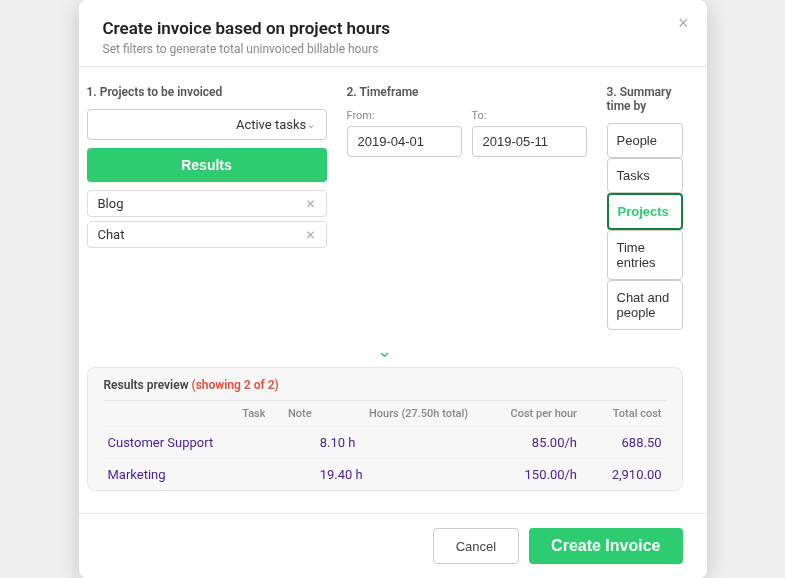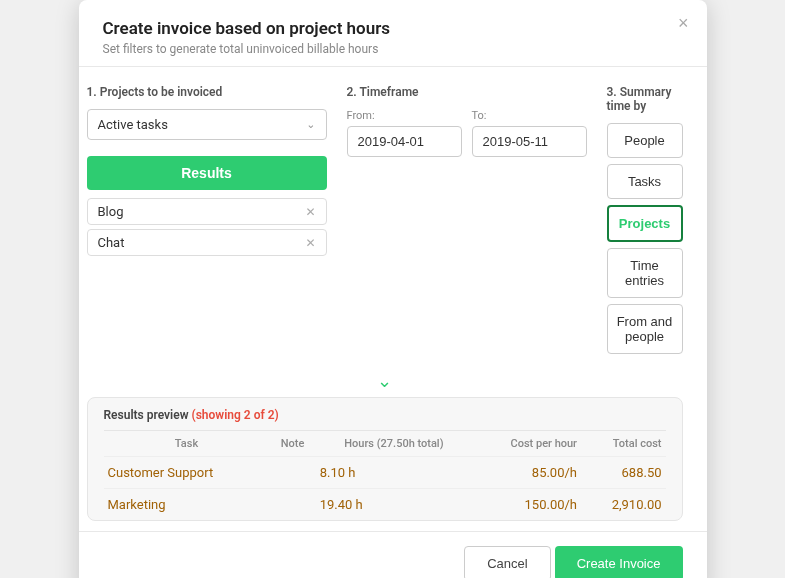--- a/index.html
+++ b/index.html
@@ -77,23 +77,23 @@
     .select-dropdown {
       width: 100%;
       border: 1px solid #ccc;
       border-radius: 4px;
       padding: 7px 10px;
       font-size: 13px;
       color: #333;
       background: #fff;
       display: flex;
       align-items: center;
-      justify-content: space-between;
-      cursor: pointer;
-      margin-bottom: 16px;
+      justify-content: flex-end;
+      cursor: pointer;
+      margin-bottom: 8px;
     }
     .select-dropdown .chevron {
       color: #999;
       font-size: 11px;
     }
     .select-btn {
       width: 100%;
       background: #2ecc71;
       color: #fff;
       border: none;
@@ -144,22 +144,21 @@
     }
     .summary-btn {
       width: 100%;
       border: 1px solid #ccc;
       border-radius: 4px;
       padding: 9px;
       font-size: 13px;
       color: #333;
       background: #fff;
       cursor: pointer;
-      margin-bottom: 6px;
-      text-align: center;
+      text-align: left;
     }
     .summary-btn.active {
       border: 2px solid #15803d;
       color: #2ecc71;
       font-weight: 600;
     }
     .chevron-down-container {
       text-align: center;
       padding: 10px 0 6px 0;
       color: #2ecc71;
@@ -182,57 +181,57 @@
       color: #e74c3c;
     }
     .results-table {
       width: 100%;
       border-collapse: collapse;
     }
     .results-table th {
       font-size: 11px;
       color: #888;
       font-weight: 500;
-      text-align: center;
+      text-align: right;
       padding: 6px 4px;
       border-top: 1px solid #e5e5e5;
     }
     .results-table th.right, .results-table td.right {
       text-align: right;
     }
     .results-table td {
       font-size: 13px;
-      color: #a16207;
+      color: #4c1d95;
       padding: 8px 4px;
       border-top: 1px solid #eee;
     }
     .dialog-footer {
       display: flex;
       justify-content: flex-end;
-      gap: 4px;
+      gap: 10px;
       padding: 14px 24px;
       border-top: 1px solid #e8e8e8;
       margin-top: 10px;
     }
     .cancel-btn {
       background: #fff;
       border: 1px solid #ccc;
       border-radius: 4px;
       padding: 9px 22px;
       font-size: 13px;
       color: #444;
       cursor: pointer;
     }
     .create-btn {
       background: #2ecc71;
       border: none;
       border-radius: 4px;
       padding: 9px 22px;
-      font-size: 13px;
-      font-weight: 400;
+      font-size: 16px;
+      font-weight: 700;
       color: #fff;
       cursor: pointer;
     }
   </style>
 </head>
 <body>
 
 <div class="dialog">
   <div class="dialog-header">
     <div class="dialog-title">Create invoice based on project hours</div>
@@ -275,21 +274,21 @@
           </div>
         </div>
       </div>
 
       <div class="col-summary">
         <div class="col-label">3. Summary time by</div>
         <button class="summary-btn">People</button>
         <button class="summary-btn">Tasks</button>
         <button class="summary-btn active">Projects</button>
         <button class="summary-btn">Time entries</button>
-        <button class="summary-btn">From and people</button>
+        <button class="summary-btn">Chat and people</button>
       </div>
 
     </div>
 
     <div class="chevron-down-container">
       ⌄
     </div>
 
     <div class="results-preview">
       <div class="results-header">

